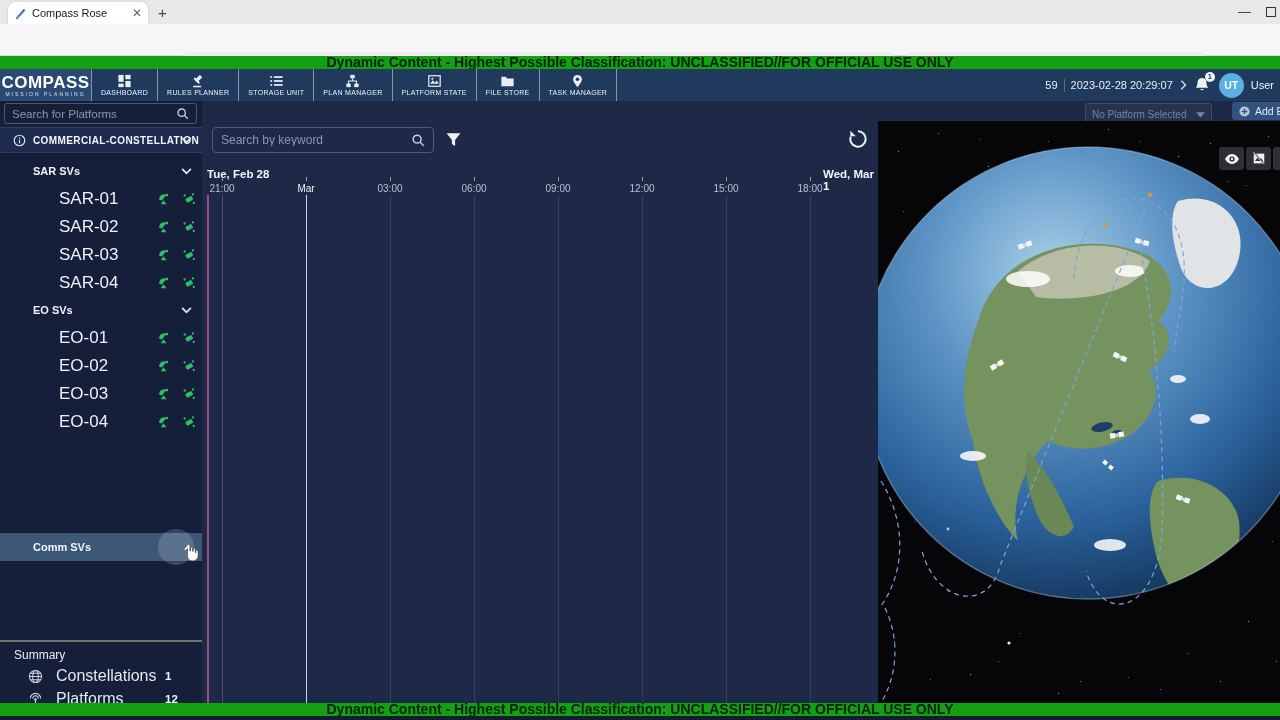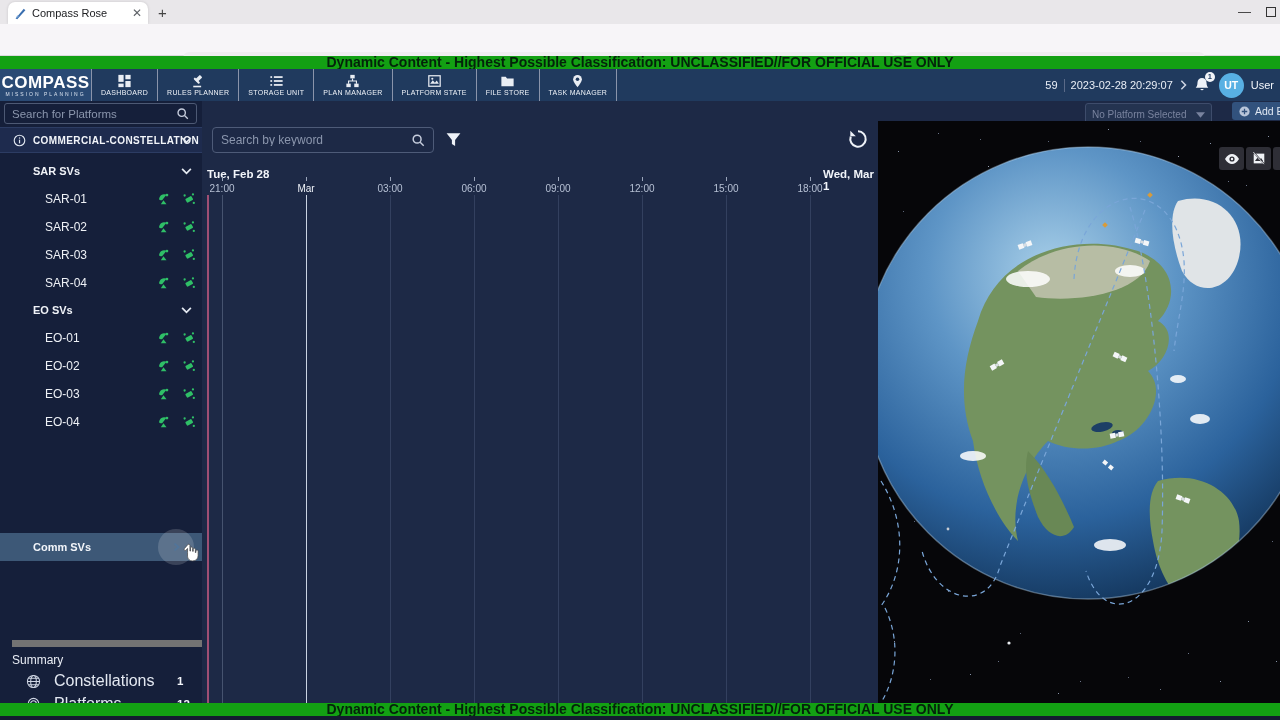--- a/index.html
+++ b/index.html
@@ -65,30 +65,30 @@
     border:1px solid #4d5974; border-radius:3px; display:flex; align-items:center; padding:0 7px; }
   .sb-search input, .tl-search input { background:transparent; border:none; outline:none;
     color:#c9d1e0; font-size:11.5px; flex:1; font-family:"Liberation Sans",sans-serif; }
   .sb-search input::placeholder { color:#8b96ad; }
   .const-hdr { position:absolute; left:0; top:26px; width:202px; height:26px; background:#1e2b4e;
     border-top:1px solid #2c3c63; border-bottom:1px solid #2c3c63; display:flex; align-items:center; }
   .const-hdr .txt { color:#f2f5fa; font-size:10px; font-weight:bold; letter-spacing:.4px; margin-left:7px; }
   .grp-hdr { position:absolute; width:202px; height:22px; display:flex; align-items:center; }
   .grp-hdr .txt { color:#f0f3f8; font-size:11px; font-weight:bold; margin-left:33px; }
   .sv-row { position:absolute; width:202px; height:27px; display:flex; align-items:center; }
-  .sv-row .txt { color:#eef1f6; font-size:12px; margin-left:45px; }
+  .sv-row .txt { color:#eef1f6; font-size:17px; margin-left:59px; }
   .sv-icons { position:absolute; right:6px; display:flex; gap:12px; }
   .chev { position:absolute; right:10px; }
   .comm-row { position:absolute; left:0; top:432px; width:202px; height:28px; background:#3d5877;
     display:flex; align-items:center; }
   .comm-row .txt { color:#f2f5fa; font-size:11px; font-weight:bold; margin-left:33px; }
   .hover-circle { position:absolute; left:158px; top:428px; width:36px; height:36px;
     border-radius:50%; background:rgba(255,255,255,.16); }
-  .summary { position:absolute; left:12px; top:539px; width:202px; border-top:7px solid #737373;
-    padding:6px 0 0 0; }
+  .summary { position:absolute; left:0; top:539px; width:202px; border-top:2px solid #737373;
+    padding:6px 0 0 14px; }
   .summary .title { color:#e8ecf4; font-size:12px; }
   .sum-row { display:flex; align-items:center; margin-top:5px; }
   .sum-row .lbl { color:#e3e8f1; font-size:16px; margin-left:13px; }
   .sum-row .val { color:#f2f5fa; font-size:11.5px; font-weight:bold; position:absolute; left:165px; }
 
   
   .timeline { left:202px; top:101px; width:676px; height:602px; background:#1d2946; overflow:hidden; }
   .tl-search { position:absolute; left:10px; top:26px; width:222px; height:26px;
     border:1px solid #4e5b78; border-radius:4px; display:flex; align-items:center; padding:0 8px; }
   .tl-search input::placeholder { color:#8b96ad; font-size:12px; }

